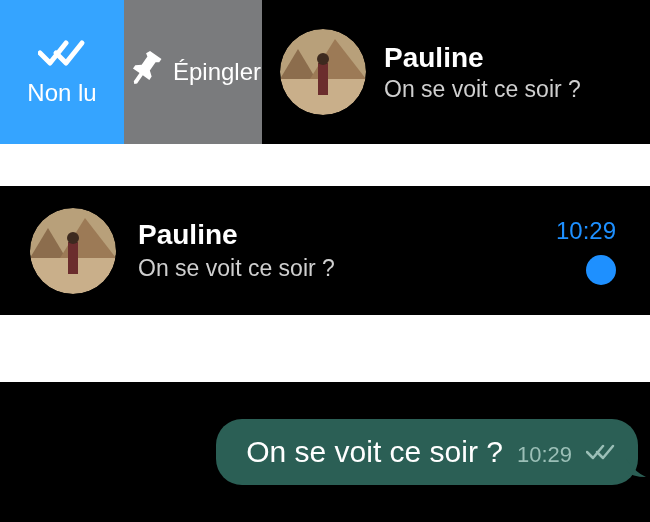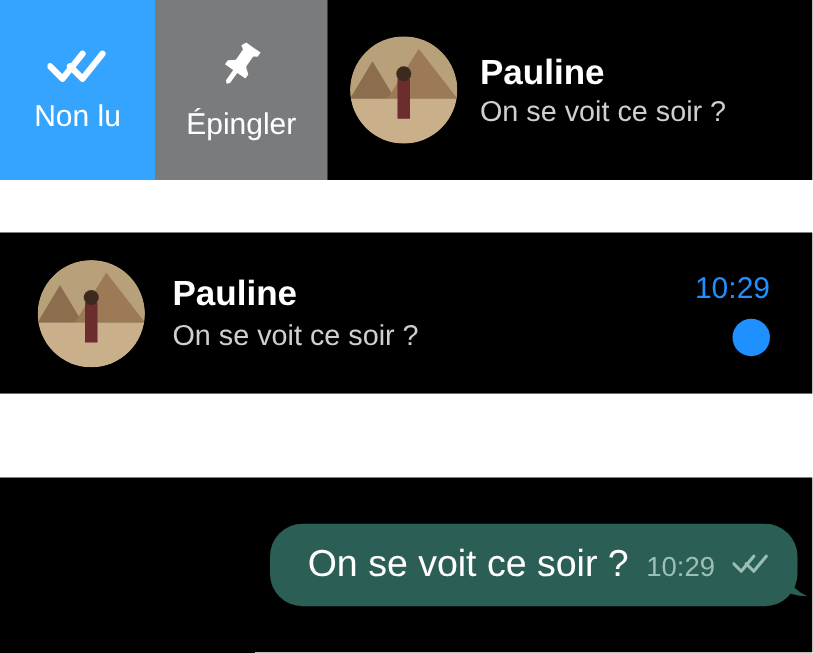--- a/index.html
+++ b/index.html
@@ -1,21 +1,21 @@
 <!DOCTYPE html>
 <html><head>
 <meta charset="utf-8">
 <style>
   * { margin: 0; padding: 0; box-sizing: border-box; }
   body { width: 650px; height: 522px; background: #fff; font-family: -apple-system, BlinkMacSystemFont, "Helvetica Neue", Arial, sans-serif; overflow: hidden; }
 
   
   .row1 { width: 650px; height: 144px; display: flex; background: #000; }
   .action-unread { width: 124px; background: #35a4ff; display: flex; flex-direction: column; align-items: center; justify-content: center; gap: 6px; color: #fff; font-size: 24px; cursor: pointer; }
-  .action-pin { width: 138px; background: #7a7b7d; display: flex; flex-direction: column; align-items: center; justify-content: center; gap: 6px; color: #fff; font-size: 24px; cursor: pointer; }
+  .action-pin { width: 138px; background: #7a7b7d; display: flex; flex-direction: row; align-items: center; justify-content: center; gap: 6px; color: #fff; font-size: 24px; cursor: pointer; }
   .row1-chat { flex: 1; display: flex; align-items: center; padding: 0 18px; gap: 18px; }
   .avatar { width: 86px; height: 86px; border-radius: 50%; overflow: hidden; flex-shrink: 0; position: relative; }
   .avatar svg { width: 100%; height: 100%; display: block; }
   .row1-text .name { color: #fff; font-size: 28px; font-weight: 600; }
   .row1-text .preview { color: #cfcfcf; font-size: 23px; margin-top: 2px; }
 
   .gap1 { width: 650px; height: 42px; background: #fff; }
 
   
   .row2 { width: 650px; height: 129px; background: #000; display: flex; align-items: center; padding: 0 34px 0 30px; gap: 22px; }

